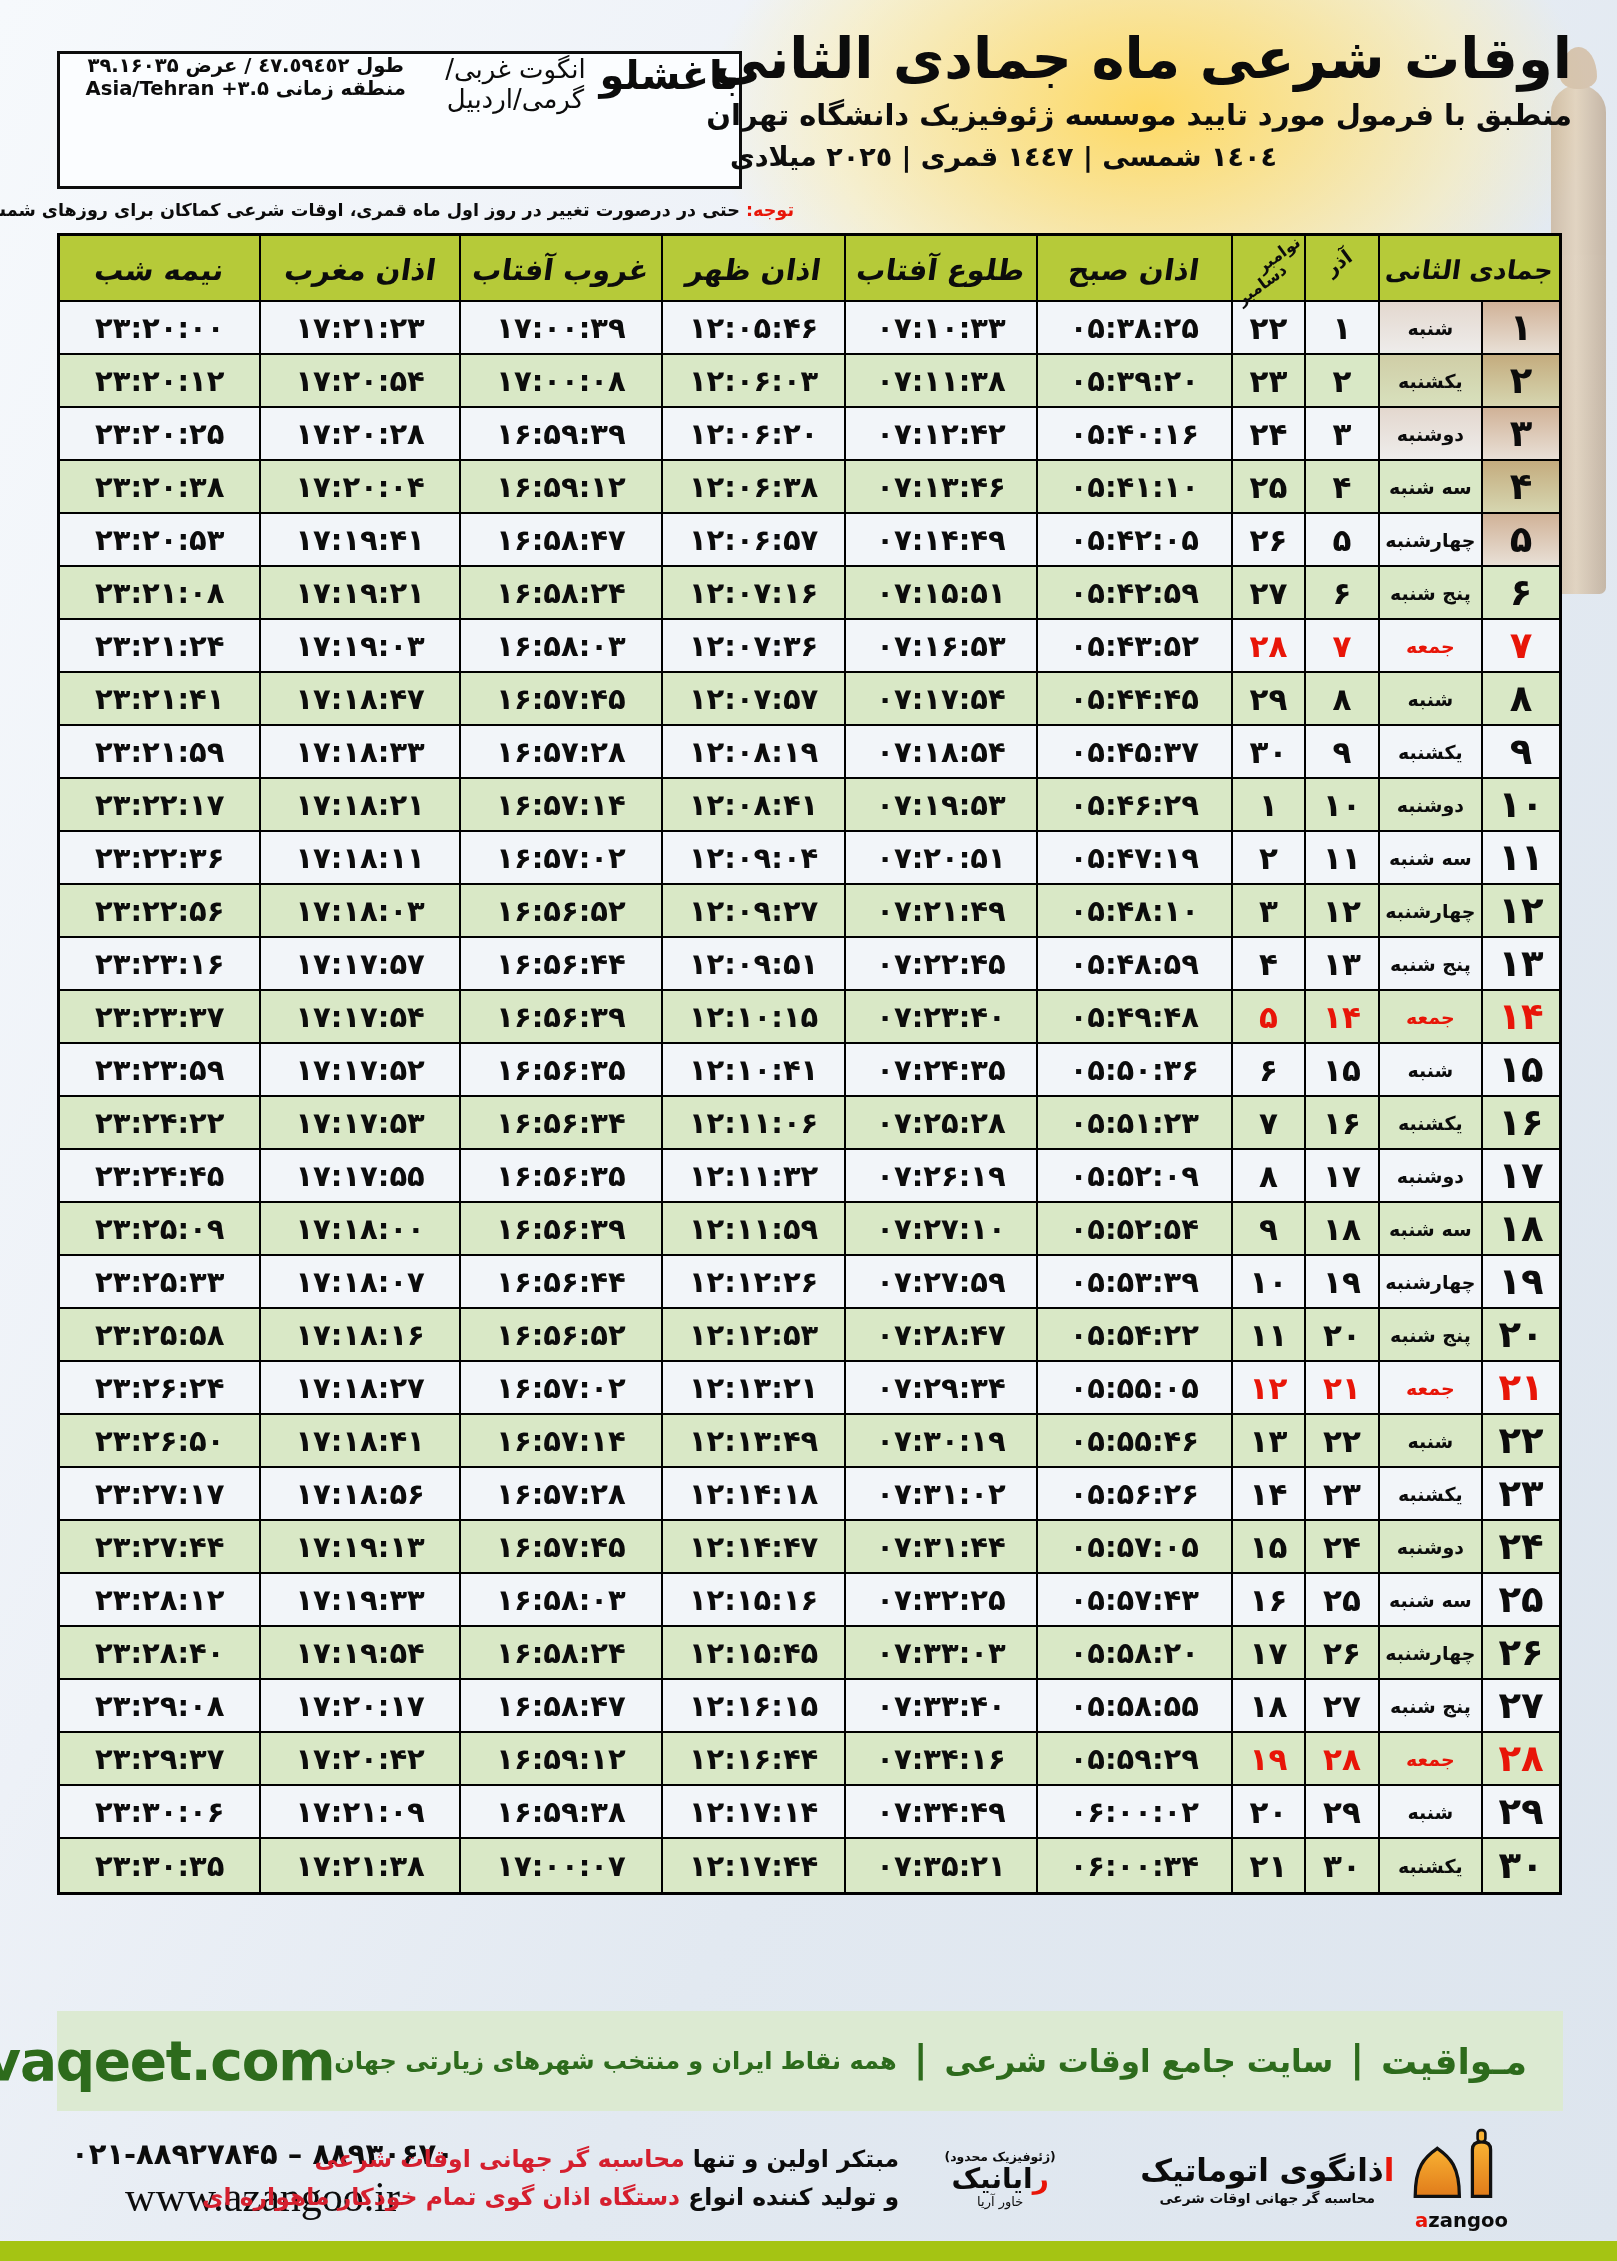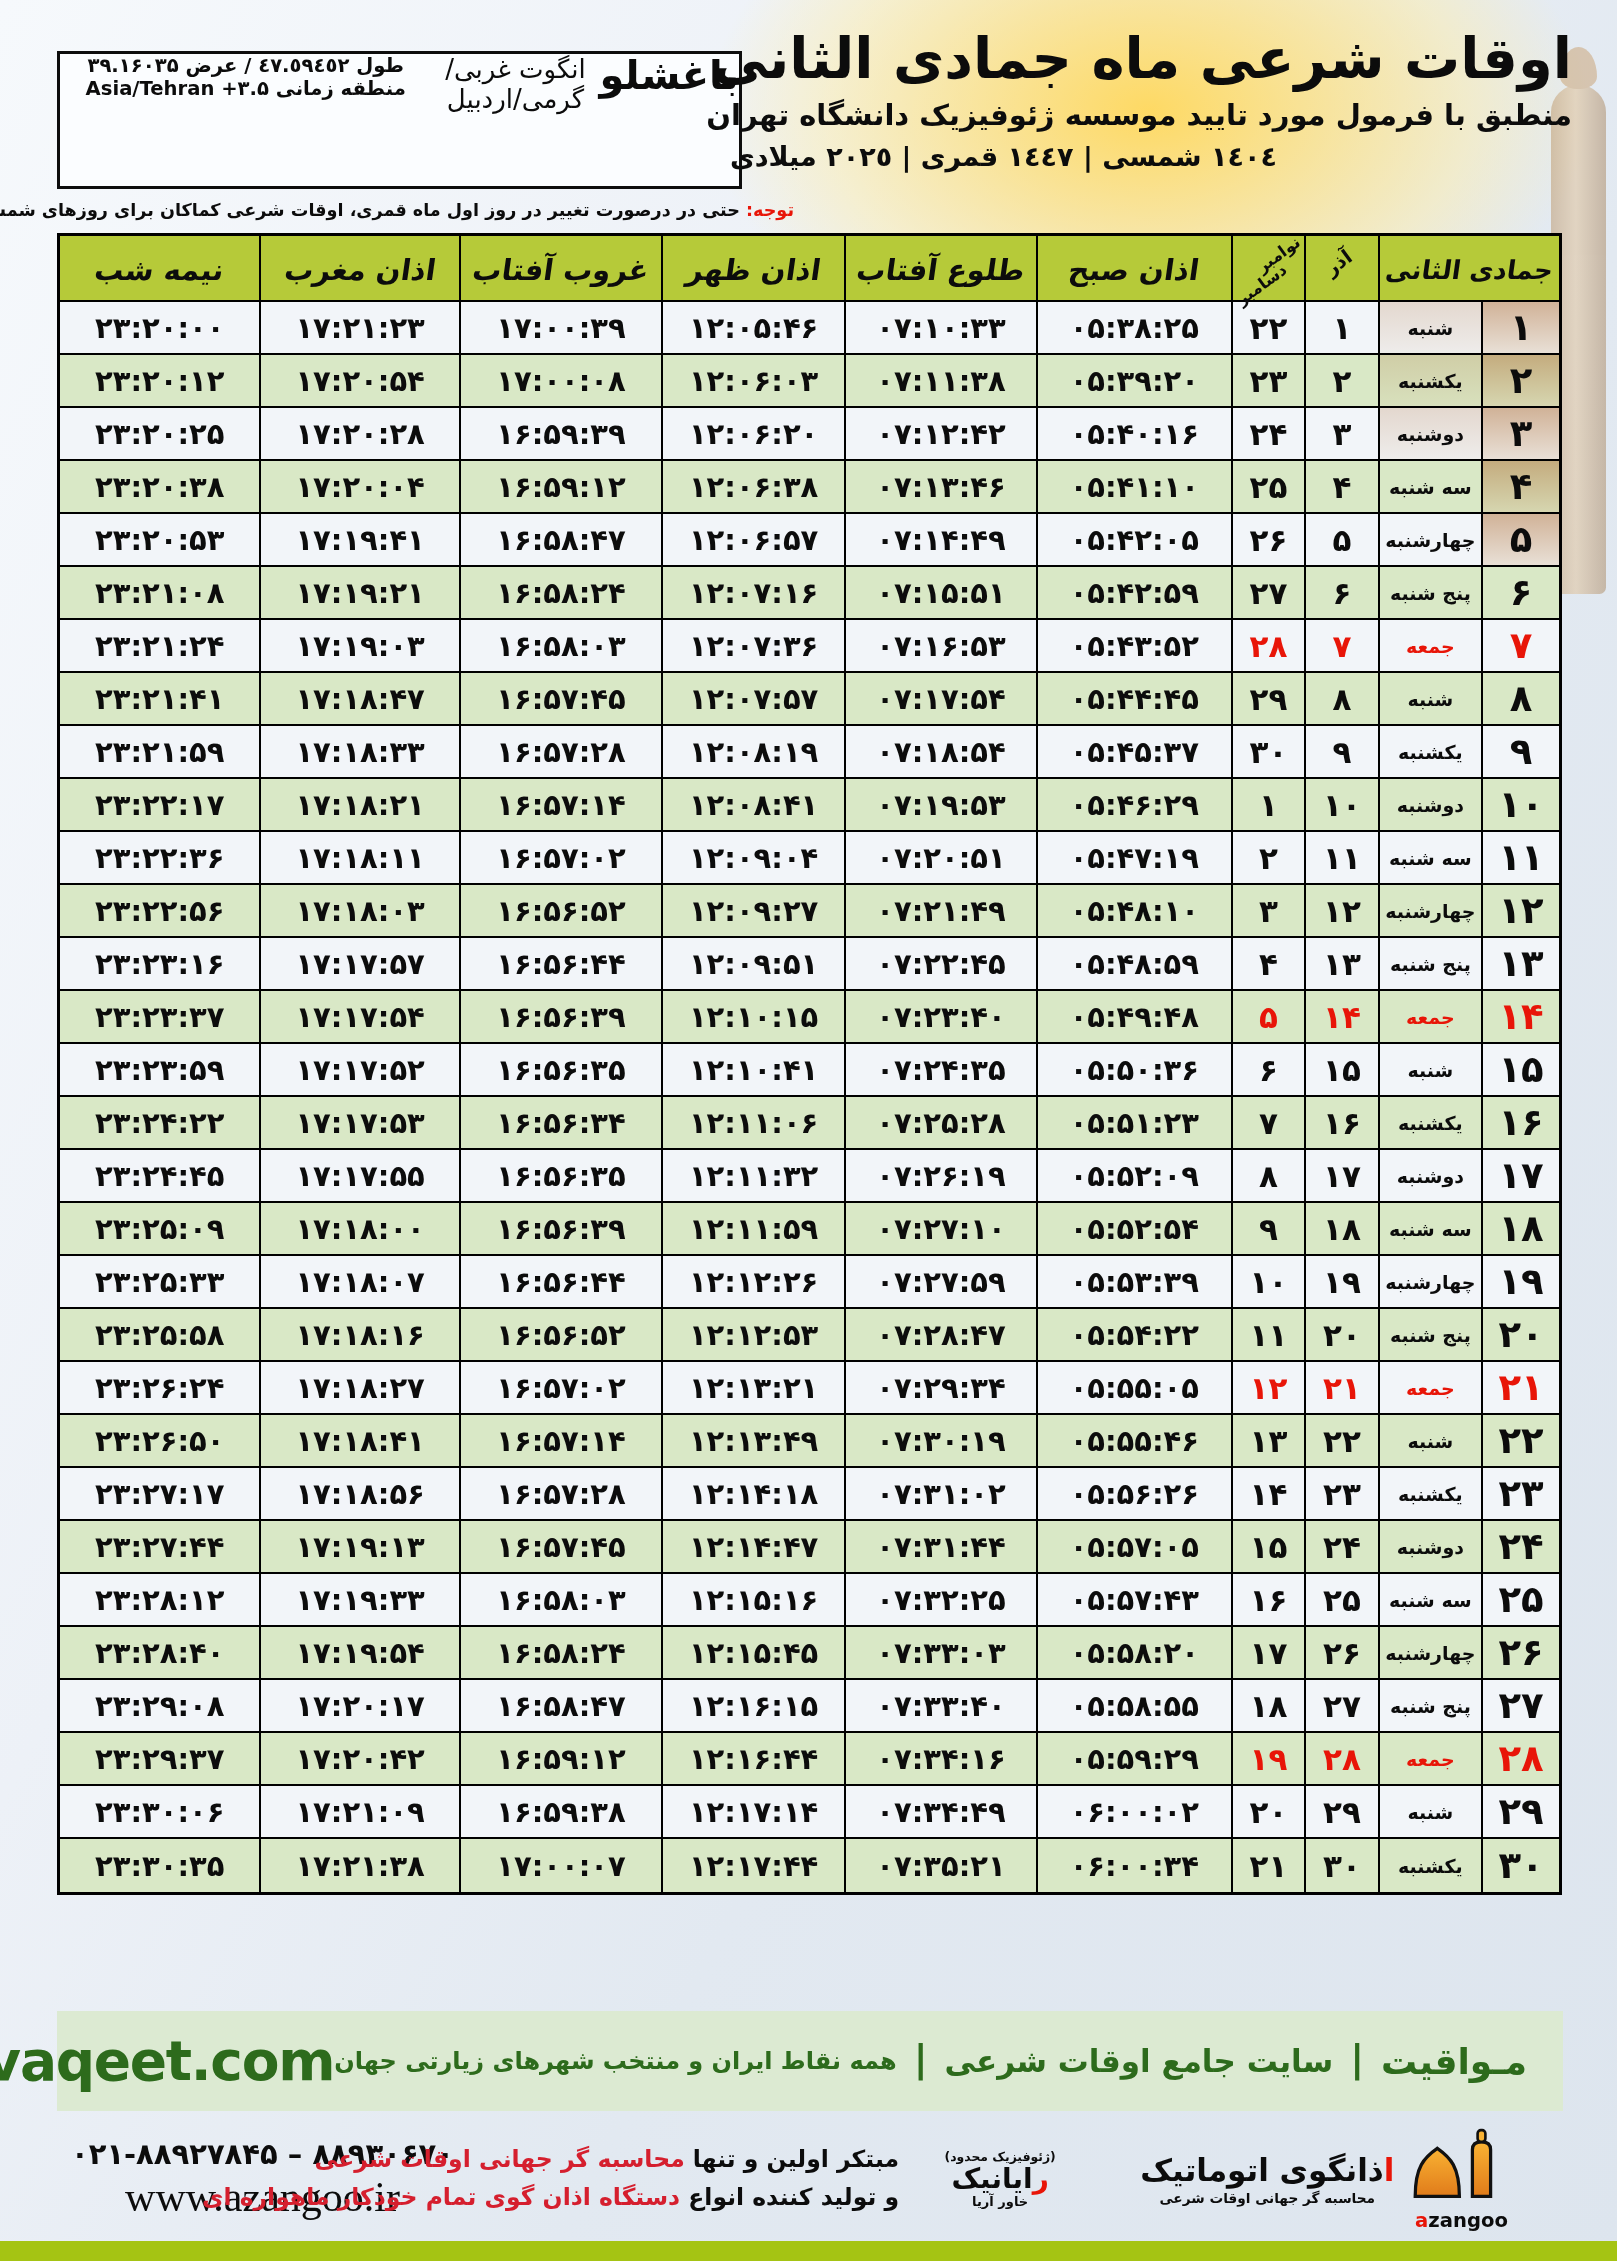--- a/index.html
+++ b/index.html
@@ -77,21 +77,21 @@
   .bottom{position:absolute;left:57px;right:55px;top:2122px;height:114px;display:flex;align-items:center;}
   .bt-left{width:437px;text-align:center}
   .bt-phone{font-size:29px;font-weight:bold;direction:ltr;letter-spacing:1.3px}
   .bt-site{font-family:Liberation Serif, serif;font-size:42px;direction:ltr;margin-top:1.3px}
   .bt-mid{width:431px;direction:rtl;text-align:center;font-size:23.5px;font-weight:bold;line-height:1.6;white-space:nowrap;}
   .bt-mid .red{color:#d51f2e}
   .bt-rayanik{width:215px;text-align:center;direction:rtl;margin-right:39px;}
   .ray-note{font-size:12.4px;font-weight:bold}
   .ray-main{font-size:28px;font-weight:bold;line-height:1.1}
   .ray-main .red{color:var(--accent_red)}
-  .ray-side{font-size:13px;font-weight:bold;letter-spacing:0.7px}
+  .ray-side{font-size:13px;font-weight:normal;letter-spacing:0.7px}
   .bt-azangoo{flex:1;display:flex;direction:rtl;align-items:center;justify-content:flex-start;gap:11.7px;margin-right:46px;}
   .az-icon{width:111px;text-align:center}
   .az-en{font-size:19.6px;font-weight:bold;direction:ltr;margin-top:-3.9px}
   .az-en .red{color:var(--accent_red)}
   .az-txt{text-align:center}
   .az-fa{font-size:31px;font-weight:bold;white-space:nowrap}
   .az-fa .red{color:var(--accent_red)}
   .az-sub{font-size:13.7px;font-weight:bold;margin-top:2.6px;white-space:nowrap}
   .bottom-bar{position:absolute;left:0;right:0;bottom:0;height:19.6px;background:var(--bottom_bar);}
 </style>

